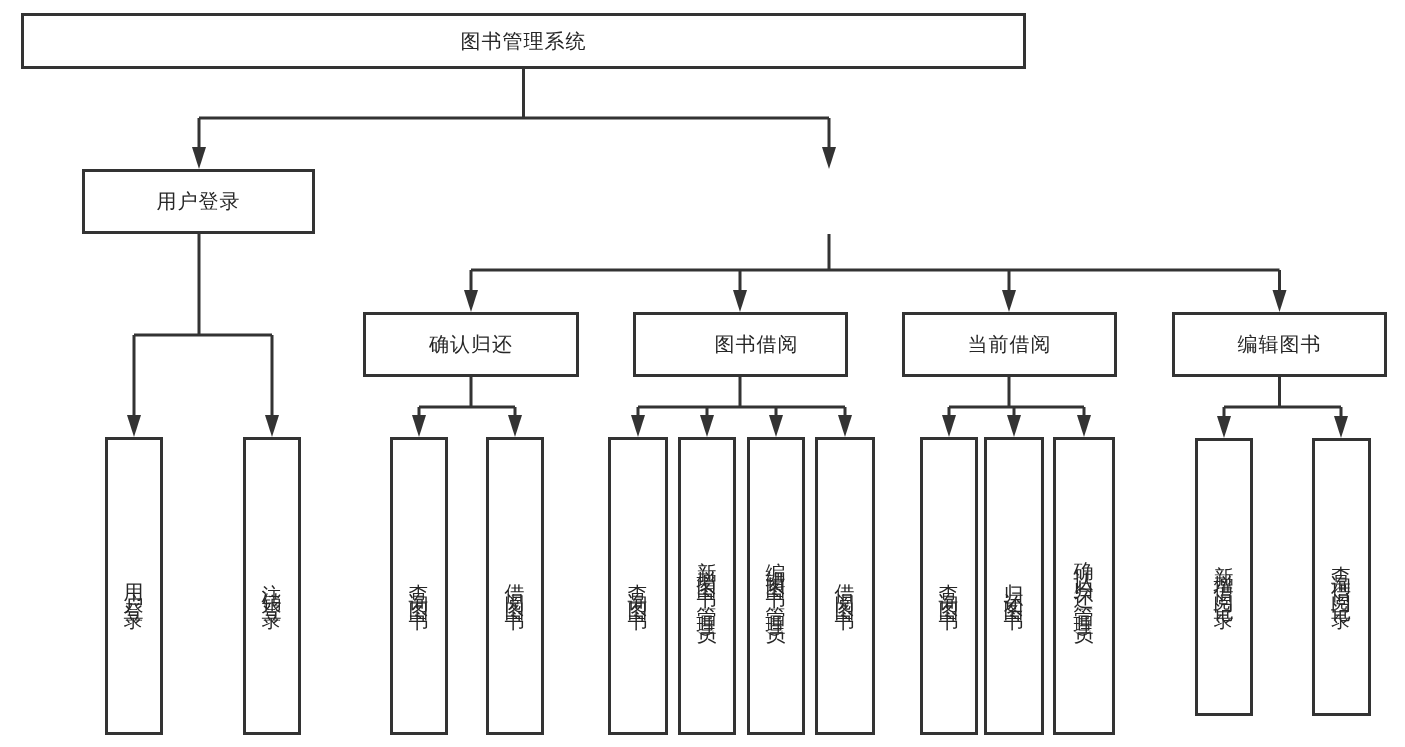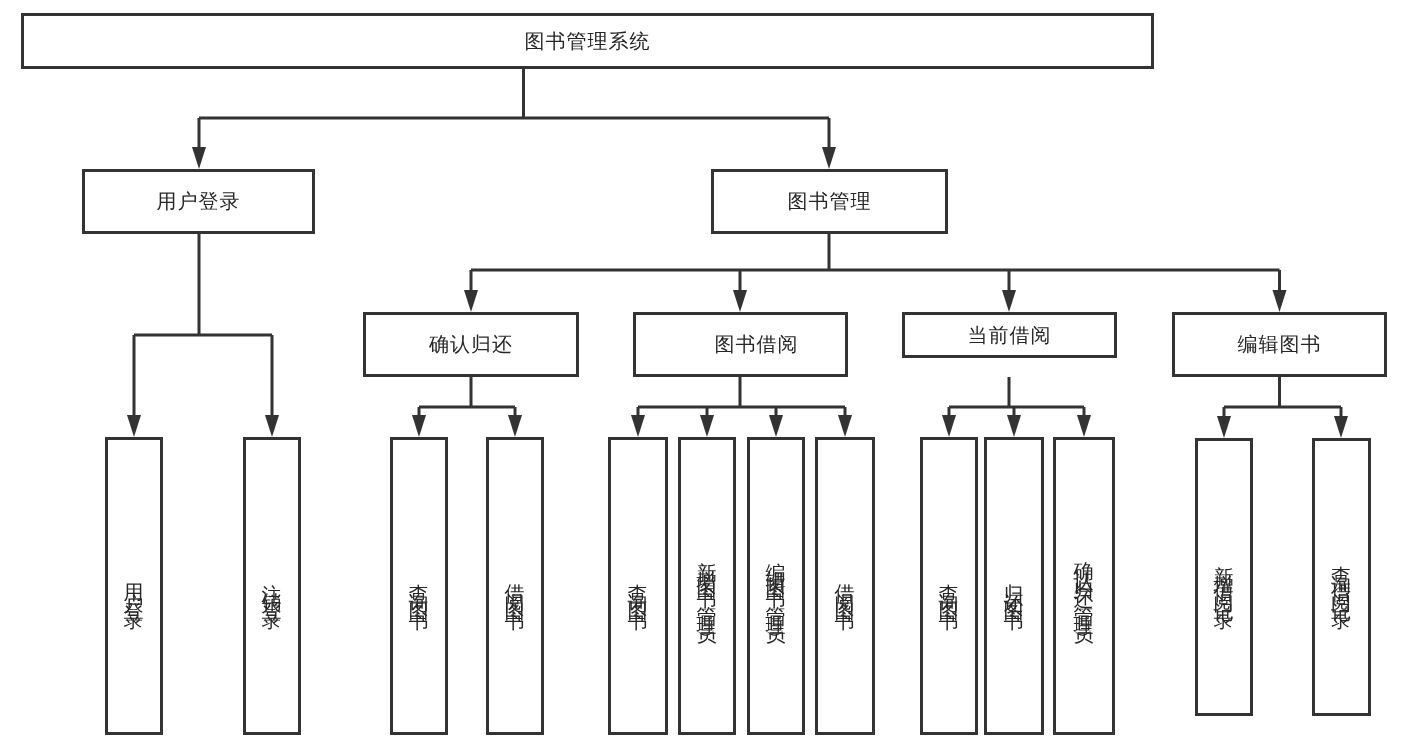--- a/index.html
+++ b/index.html
@@ -40,26 +40,26 @@
   .watermark{
     position:absolute;
     left:1156px;top:714px;
     z-index:2;
     font-size:21px;
     color:var(--watermark);
     white-space:nowrap;
     text-shadow:0 0 3px rgba(255,255,255,.9);
   }
   
-  .b-root{left:21px;top:13px;width:1133px;height:56px;}
+  .b-root{left:21px;top:13px;width:1005px;height:56px;}
   .b-login{left:82px;top:169px;width:233px;height:65px;}
   .b-mgmt{left:711px;top:169px;width:237px;height:65px;}
   .b-recommend{left:363px;top:312px;width:216px;height:65px;}
   .b-borrow{left:633px;top:312px;width:215px;height:65px;padding-left:32px;}
-  .b-current{left:902px;top:312px;width:215px;height:46px;}
+  .b-current{left:902px;top:312px;width:215px;height:65px;}
   .b-records{left:1172px;top:312px;width:215px;height:65px;}
   .b-a1{left:105px;top:437px;width:58px;height:298px;}
   .b-a2{left:243px;top:437px;width:58px;height:298px;}
   .b-b1{left:390px;top:437px;width:58px;height:298px;}
   .b-b2{left:486px;top:437px;width:58px;height:298px;}
   .b-c1{left:608px;top:437px;width:60px;height:298px;}
   .b-c2{left:678px;top:437px;width:58px;height:298px;}
   .b-c3{left:747px;top:437px;width:58px;height:298px;}
   .b-c4{left:815px;top:437px;width:60px;height:298px;}
   .b-d1{left:920px;top:437px;width:58px;height:298px;}
@@ -109,23 +109,20 @@
     <polygon points="1334,416 1348,416 1341,438"></polygon>
   </svg>
 
   <div class="box b-root">
     <span class="h-label">图书管理系统</span>
   </div>
 
   <div class="box b-login">
     <span class="h-label">用户登录</span>
   </div>
-  <div class="box b-mgmt">
-    <span class="h-label">图书管理</span>
-  </div>
 
   <div class="box b-recommend">
     <span class="h-label">确认归还</span>
   </div>
   <div class="box b-borrow">
     <span class="h-label">图书借阅</span>
   </div>
   <div class="box b-current">
     <span class="h-label">当前借阅</span>
   </div>

